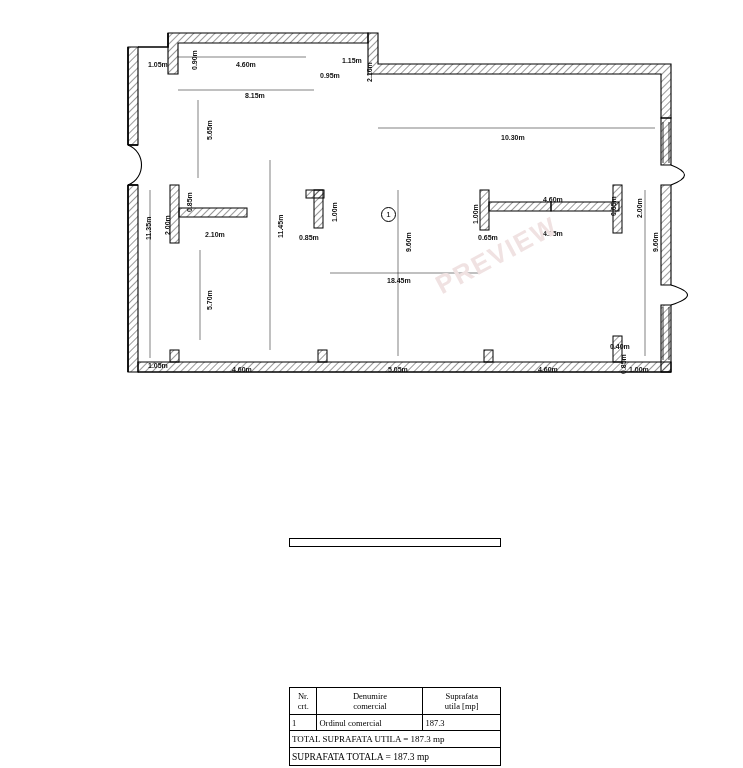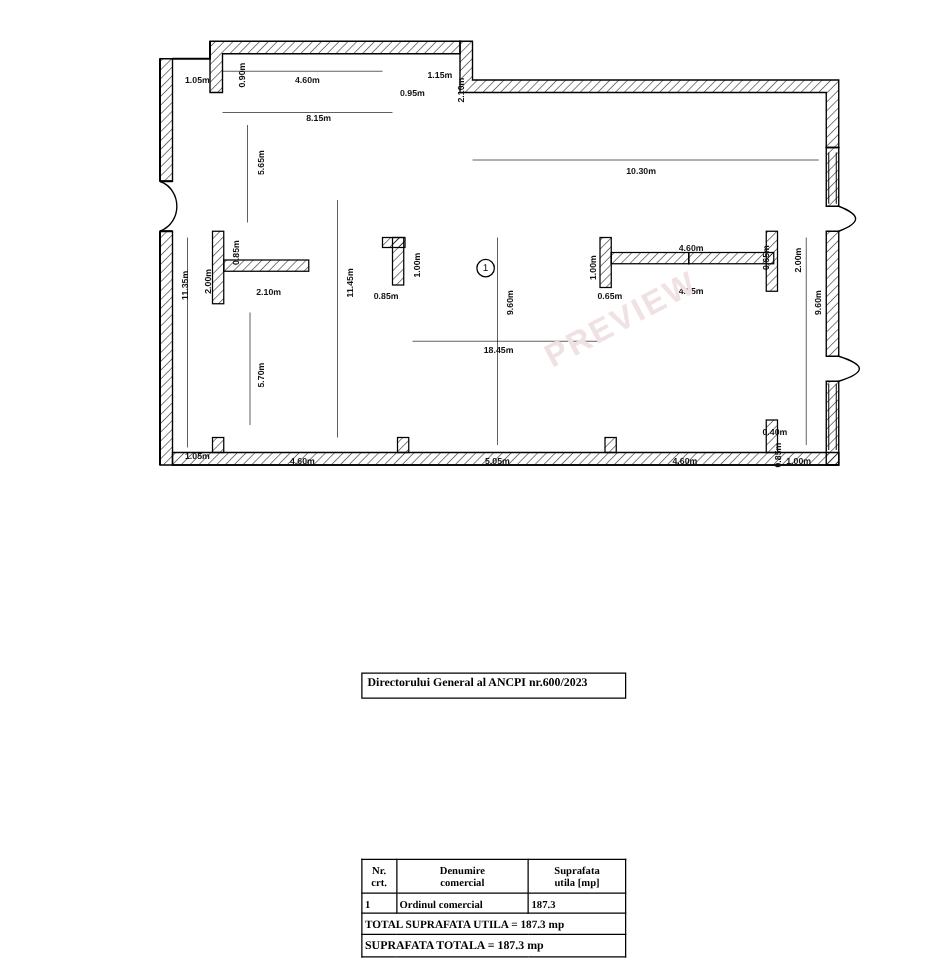--- a/index.html
+++ b/index.html
@@ -96,21 +96,21 @@
   table.areas {
     border-collapse: collapse;
     width: 212px;
     font-family: "Liberation Serif", serif;
     font-size: 8.5px;
   }
   table.areas td, table.areas th {
     border: 1px solid #000;
     vertical-align: middle;
     padding: 1px 2px;
-    font-weight: bold;
+    font-weight: normal;
   }
   table.areas th {
     font-size: 8.5px;
     line-height: 10px;
     height: 24px;
   }
   table.areas td.row-h { height: 13px; }
   td.c1 { width: 24px; }
   td.c2 { width: 110px; }
   td.c3 { width: 78px; }
@@ -248,21 +248,20 @@
     <div class="dim" style="left:610px; top:343px;">0.40m</div>
     <div class="dim v" style="left:620px; top:374px;">0.85m</div>
     <div class="dim" style="left:629px; top:366px;">1.00m</div>
 
     <div class="room-num" style="left:381px; top:207px;">1</div>
 
     <div class="watermark">PREVIEW</div>
   </div>
 
   <div class="note-box">
-    <div class="note-line last">Directorului General al ANCPI nr.600/2023</div>
   </div>
 
   <div class="table-wrap">
     <table class="areas">
       <tbody>
           <tr>
         <th class="c1">
           <span>Nr.</span><br>
           <span>crt.</span>
         </th>

